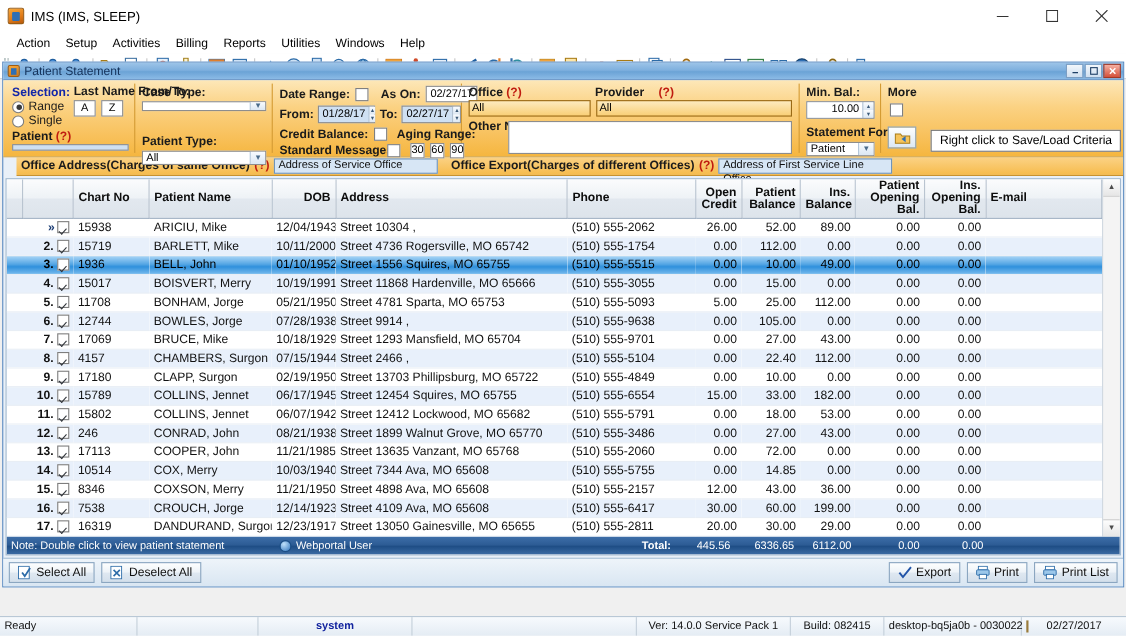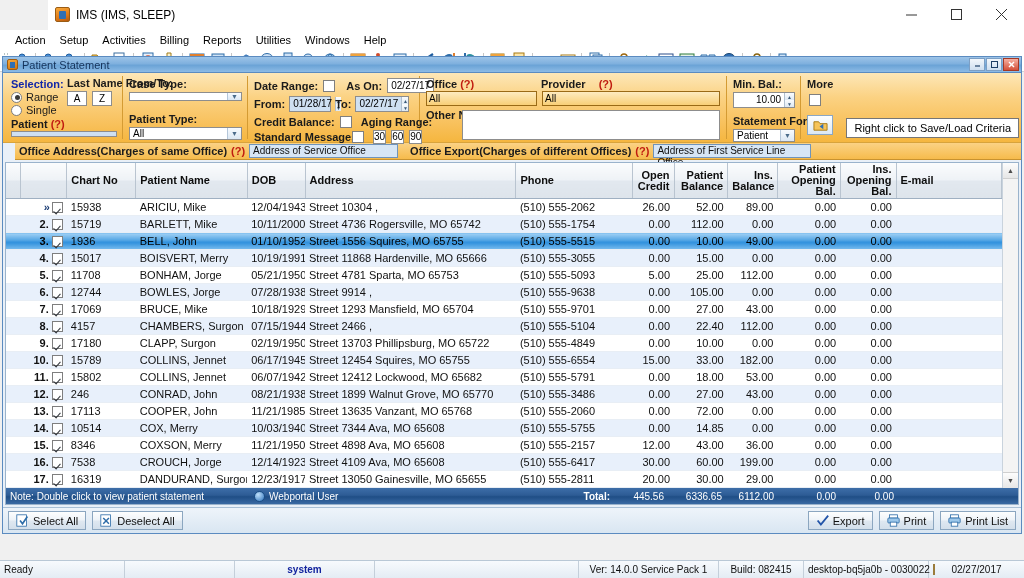--- a/index.html
+++ b/index.html
@@ -19,21 +19,20 @@
   }
 
   
   .titlebar {
     height: 30px;
     background: #ffffff;
     display: flex; align-items: center;
     padding-left: 7px;
     border-bottom: 1px solid #ffffff;
     flex: 0 0 auto;
-    margin-left: 48px;
   }
   .app-icon {
     width: 15px; height: 15px;
     margin-right: 6px;
     position: relative;
     background: linear-gradient(160deg,#f7a93b 0%, #e07a18 60%, #b85a0c 100%);
     border-radius: 2px;
     border: 1px solid #9a5c14;
   }
   .app-icon:after {
@@ -722,37 +721,37 @@
         </div>
         <div class="txtfield" style="width:106px;margin-top:1px"></div>
       </div>
 
       <div class="cgroup" style="width:125px">
         <div class="lbl">Case Type:</div>
         <div class="combo" style="width:113px;margin-top:2px">
           <span></span>
           <span class="arrow">▼</span>
         </div>
-        <div class="lbl" style="margin-top:12px">Patient Type:</div>
+        <div class="lbl" style="margin-top:22px">Patient Type:</div>
         <div class="combo" style="width:113px;margin-top:2px">
           <span>All</span>
           <span class="arrow">▼</span>
         </div>
       </div>
 
       <div class="cgroup" style="width:172px">
         <div class="row" style="gap:5px">
           <span class="lbl">Date Range:</span>
           <span class="chk"></span>
           <span class="lbl" style="margin-left:6px">As On:</span>
           <span class="boxed" style="width:48px;text-align:center">02/27/17</span>
         </div>
         <div class="row" style="gap:4px;margin-top:3px">
           <span class="lbl">From:</span>
-          <span class="spin" style="width:42px">
+          <span class="spin" style="width:52px">
             <span class="val">01/28/17</span>
             <span class="btns">
                 <div>▲</div>
                 <div>▼</div>
               </span>
           </span>
           <span class="lbl">To:</span>
           <span class="spin" style="width:54px">
             <span class="val">02/27/17</span>
             <span class="btns">
@@ -857,21 +856,21 @@
                 <col style="width:62px">
                 <col style="width:55px">
                 <col style="width:104px">
             </colgroup>
             <thead>
               <tr>
                 <th></th>
                 <th></th>
                 <th>Chart No</th>
                 <th>Patient Name</th>
-                <th style="text-align:left">DOB</th>
+                <th style="text-align:right">DOB</th>
                 <th>Address</th>
                 <th>Phone</th>
                 <th class="num">Open Credit</th>
                 <th class="num">Patient Balance</th>
                 <th class="num">Ins. Balance</th>
                 <th class="num">Patient Opening Bal.</th>
                 <th class="num">Ins. Opening Bal.</th>
                 <th>E-mail</th>
               </tr>
             </thead>

